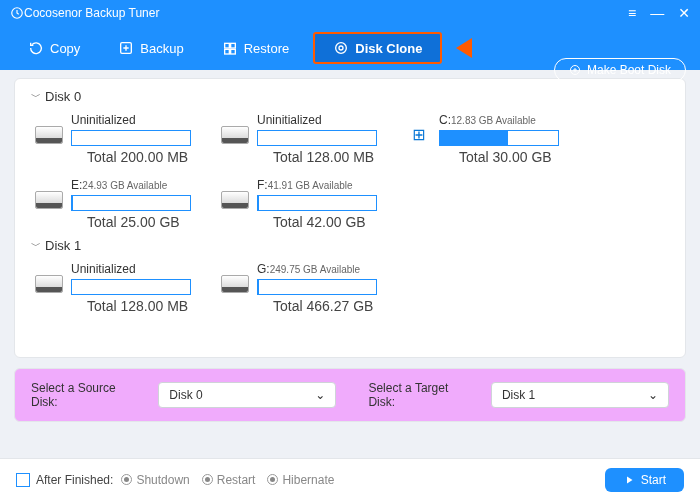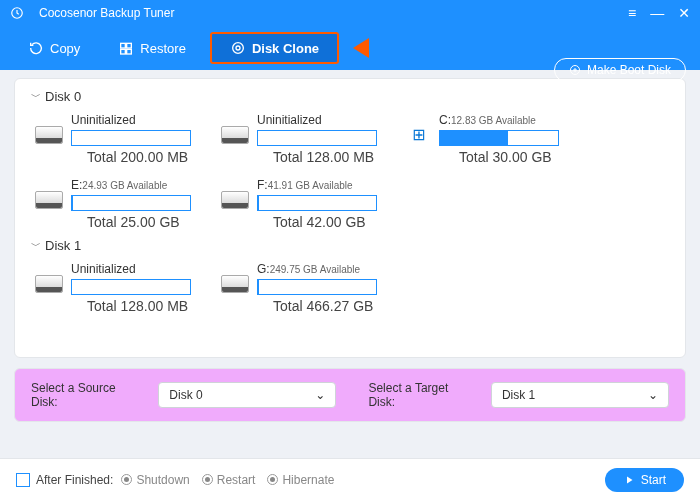--- a/index.html
+++ b/index.html
@@ -4,21 +4,21 @@
 <style>
   * { box-sizing: border-box; margin: 0; padding: 0; font-family: "Segoe UI", Arial, sans-serif; }
   body { width: 700px; height: 500px; background: #f0f2f5; overflow: hidden; }
   .window { width: 700px; height: 500px; background: #eef1f6; position: relative; }
   .titlebar {
     height: 70px; background: #1e90ff; color: #fff; display: flex; flex-direction: column;
   }
   .titlebar-top {
     height: 26px; display: flex; align-items: center; padding: 0 10px; justify-content: space-between;
   }
-  .app-title { font-size: 12px; display: flex; align-items: center; gap: 15px; }
+  .app-title { font-size: 12px; display: flex; align-items: center; gap: 0; }
   .winctrls { display: flex; gap: 14px; font-size: 14px; align-items: center;}
   .winctrls span { cursor: pointer; }
   .toolbar {
     height: 44px; display: flex; align-items: center; padding: 0 14px; gap: 10px;
   }
   .tool-btn {
     display: flex; align-items: center; gap: 6px; color: #fff; font-size: 13px;
     padding: 6px 14px; border-radius: 4px; cursor: pointer;
   }
   .tool-btn.active {
@@ -61,21 +61,21 @@
   .footer {
     position:absolute; bottom:0; left:0; right:0; height:42px; background:#fff;
     border-top:1px solid #e3e6ea; display:flex; align-items:center; padding:0 16px; font-size:12px; color:#444;
   }
   .chk { width:14px; height:14px; border:1px solid #1e90ff; margin-right:6px; display:inline-block;}
   .radio-group { display:flex; gap:12px; margin-left:8px; color:#888;}
   .radio { display:flex; align-items:center; gap:4px;}
   .radio-dot{ width:11px;height:11px;border:1px solid #999;border-radius:50%; display:inline-flex;align-items:center;justify-content:center;}
   .radio-dot.sel::after{content:"";width:5px;height:5px;background:#888;border-radius:50%;}
   .start-btn {
-    margin-left:auto; background:#1e90ff; color:#fff; border-radius:12px; padding:5px 18px;
+    margin-left:auto; background:#1e90ff; color:#fff; border-radius:6px; padding:5px 18px;
     display:flex; align-items:center; gap:6px; cursor:pointer; font-size:12px;
   }
   svg { display:block; }
 </style>
 </head>
 <body>
 
 <div class="window">
   <div class="titlebar">
     <div class="titlebar-top">
@@ -95,20 +95,27 @@
     <div class="toolbar">
       <div class="tool-btn">
         <svg width="16" height="16" viewBox="0 0 24 24" fill="none" stroke="#fff" stroke-width="2">
             <path d="M4 12a8 8 0 1 0 2-5"></path>
             <path d="M4 4v4h4"></path>
           </svg>
         <span>Copy</span>
       </div>
       <div class="tool-btn">
         <svg width="16" height="16" viewBox="0 0 24 24" fill="none" stroke="#fff" stroke-width="2">
+            <rect x="4" y="4" width="16" height="16" rx="2"></rect>
+            <path d="M12 8v8M8 12h8"></path>
+          </svg>
+        <span>Backup</span>
+      </div>
+      <div class="tool-btn">
+        <svg width="16" height="16" viewBox="0 0 24 24" fill="none" stroke="#fff" stroke-width="2">
             <rect x="4" y="5" width="7" height="7"></rect>
             <rect x="13" y="5" width="7" height="7"></rect>
             <rect x="4" y="14" width="7" height="7"></rect>
             <rect x="13" y="14" width="7" height="7"></rect>
           </svg>
         <span>Restore</span>
       </div>
       <div class="tool-btn active">
         <svg width="16" height="16" viewBox="0 0 24 24" fill="none" stroke="#fff" stroke-width="2">
             <circle cx="12" cy="12" r="8"></circle>

